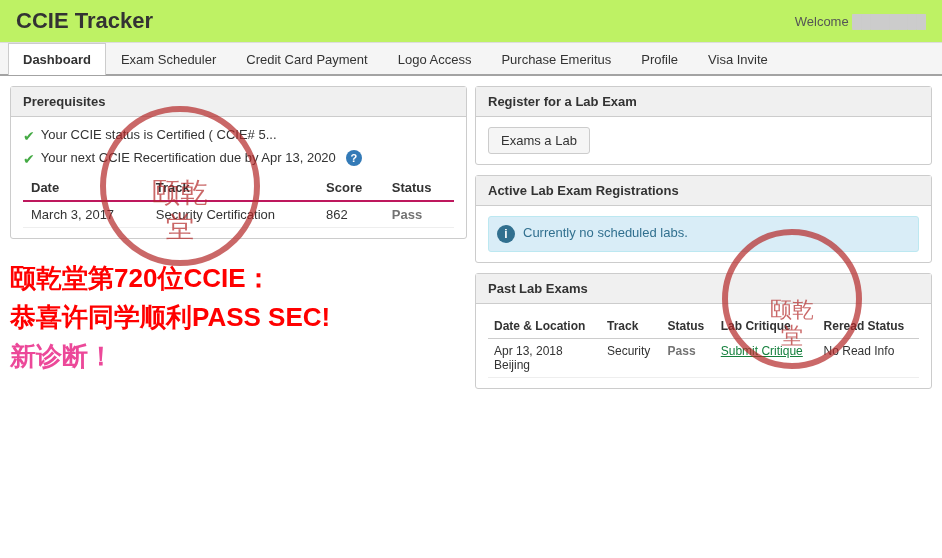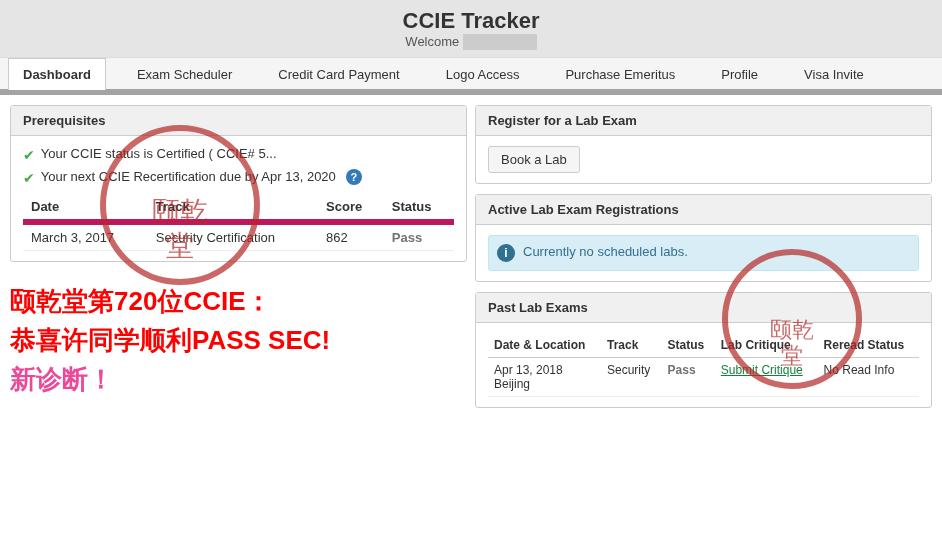--- a/index.html
+++ b/index.html
@@ -1,45 +1,45 @@
 <!DOCTYPE html>
 <html><head>
   <meta charset="utf-8">
   <style>
     * { box-sizing: border-box; margin: 0; padding: 0; }
     body { font-family: Arial, sans-serif; font-size: 13px; background: #fff; color: #333; }
 
     
-    .header { background: #e5e5e5; border-bottom: 1px solid #ddd; padding: 8px 16px; display: flex; align-items: center; justify-content: space-between; flex-direction: column; }
+    .header { background: #bef264; border-bottom: 1px solid #ddd; padding: 8px 16px; display: flex; align-items: center; justify-content: space-between; }
     .header-title { font-size: 22px; font-weight: bold; color: #333; }
     .header-welcome { font-size: 13px; color: #555; }
 
     
-    .nav-tabs { background: #f5f5f5; border-bottom: 6px solid #a3a3a3; padding: 0 8px; display: flex; flex-wrap: wrap; gap: 16px; }
+    .nav-tabs { background: #f5f5f5; border-bottom: 2px solid #a3a3a3; padding: 0 8px; display: flex; flex-wrap: wrap; }
     .nav-tab { padding: 8px 14px; cursor: pointer; font-size: 13px; color: #333; border: 1px solid transparent; border-bottom: none; margin-bottom: -1px; background: transparent; }
     .nav-tab.active { background: #fff; border-color: #ccc; border-bottom-color: #fff; font-weight: bold; }
 
     
     .main { display: flex; padding: 10px; gap: 8px; position: relative; }
     .col-left { flex: 1; display: flex; flex-direction: column; gap: 10px; }
     .col-right { flex: 1; display: flex; flex-direction: column; gap: 10px; }
 
     
     .panel { border: 1px solid #ccc; border-radius: 3px; }
     .panel-header { background: #f0f0f0; border-bottom: 1px solid #ccc; padding: 7px 12px; font-size: 13px; font-weight: bold; color: #333; }
     .panel-body { padding: 10px 12px; }
 
     
     .prereq-item { display: flex; align-items: flex-start; gap: 6px; margin-bottom: 6px; font-size: 13px; }
     .check-icon { color: #4a4; font-size: 14px; margin-top: 1px; }
     .info-icon { display: inline-block; width: 16px; height: 16px; background: #337ab7; color: #fff; border-radius: 50%; text-align: center; line-height: 16px; font-size: 11px; font-weight: bold; cursor: pointer; margin-left: 4px; }
 
     
     .data-table { width: 100%; border-collapse: collapse; margin-top: 8px; font-size: 13px; }
-    .data-table th { text-align: left; padding: 5px 8px; border-bottom: 6px solid #be185d; font-weight: bold; }
+    .data-table th { text-align: left; padding: 5px 8px; border-bottom: 2px solid #be185d; font-weight: bold; }
     .data-table td { padding: 5px 8px; border-bottom: 1px solid #eee; }
     .pass-badge { color: #737373; font-weight: bold; }
 
     
     .btn { padding: 5px 12px; border: 1px solid #ccc; border-radius: 3px; background: #f5f5f5; cursor: pointer; font-size: 13px; color: #333; }
 
     
     .info-box { display: flex; align-items: flex-start; gap: 8px; padding: 8px; background: #d9edf7; border: 1px solid #bce8f1; border-radius: 3px; font-size: 13px; color: #31708f; }
     .info-circle { display: inline-block; width: 18px; height: 18px; background: #31708f; color: #fff; border-radius: 50%; text-align: center; line-height: 18px; font-size: 12px; font-weight: bold; flex-shrink: 0; }
 
@@ -138,21 +138,21 @@
       <p style="font-size:26px;font-weight:bold;color:#ec4899;line-height:1.5;">新诊断！</p>
     </div>
 
   </div>
 
   <div class="col-right">
 
     <div class="panel">
       <div class="panel-header">Register for a Lab Exam</div>
       <div class="panel-body">
-        <button class="btn">Book a Lab</button>
+        <button class="btn">Exams a Lab</button>
       </div>
     </div>
 
     <div class="panel">
       <div class="panel-header">Active Lab Exam Registrations</div>
       <div class="panel-body">
         <div class="info-box">
           <span class="info-circle">i</span>
           <span>Currently no scheduled labs.</span>
         </div>

